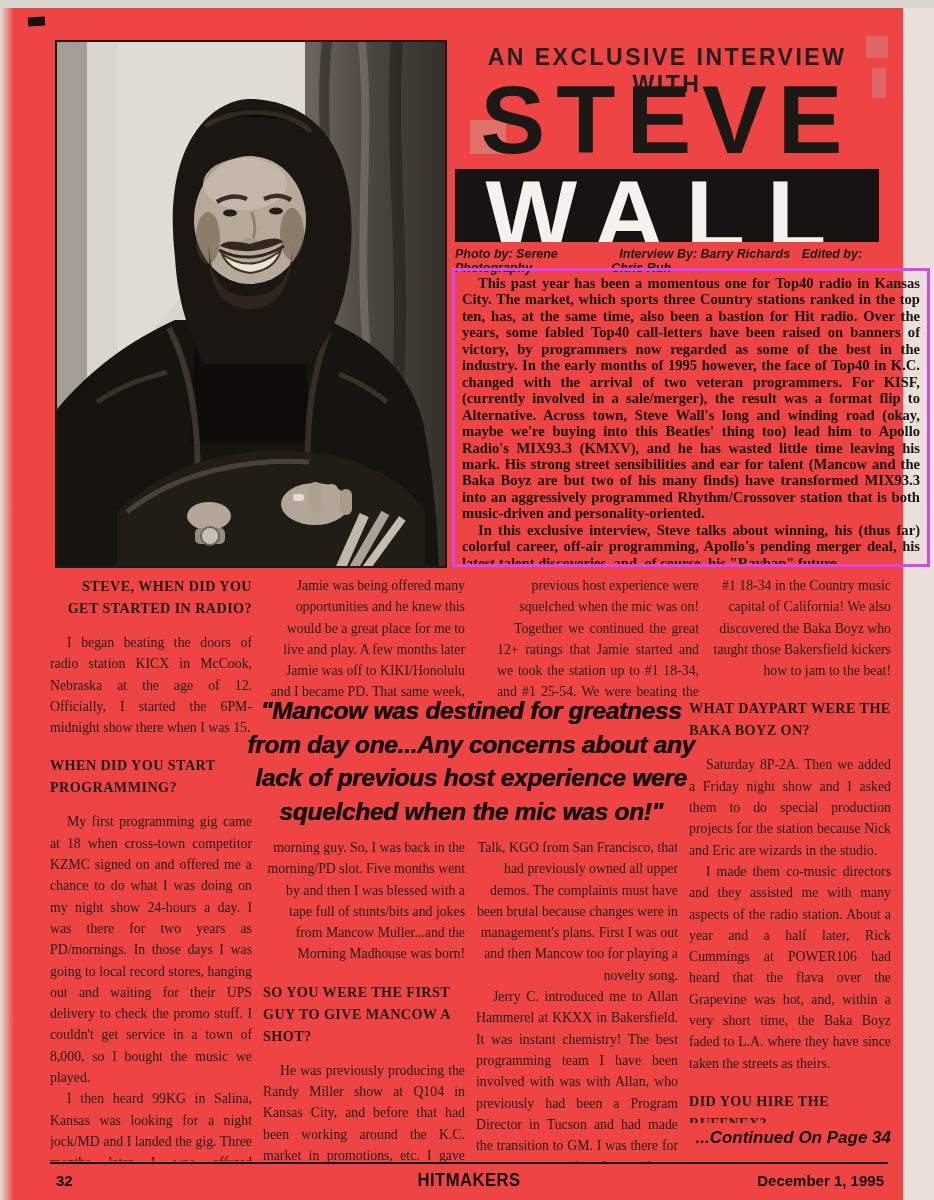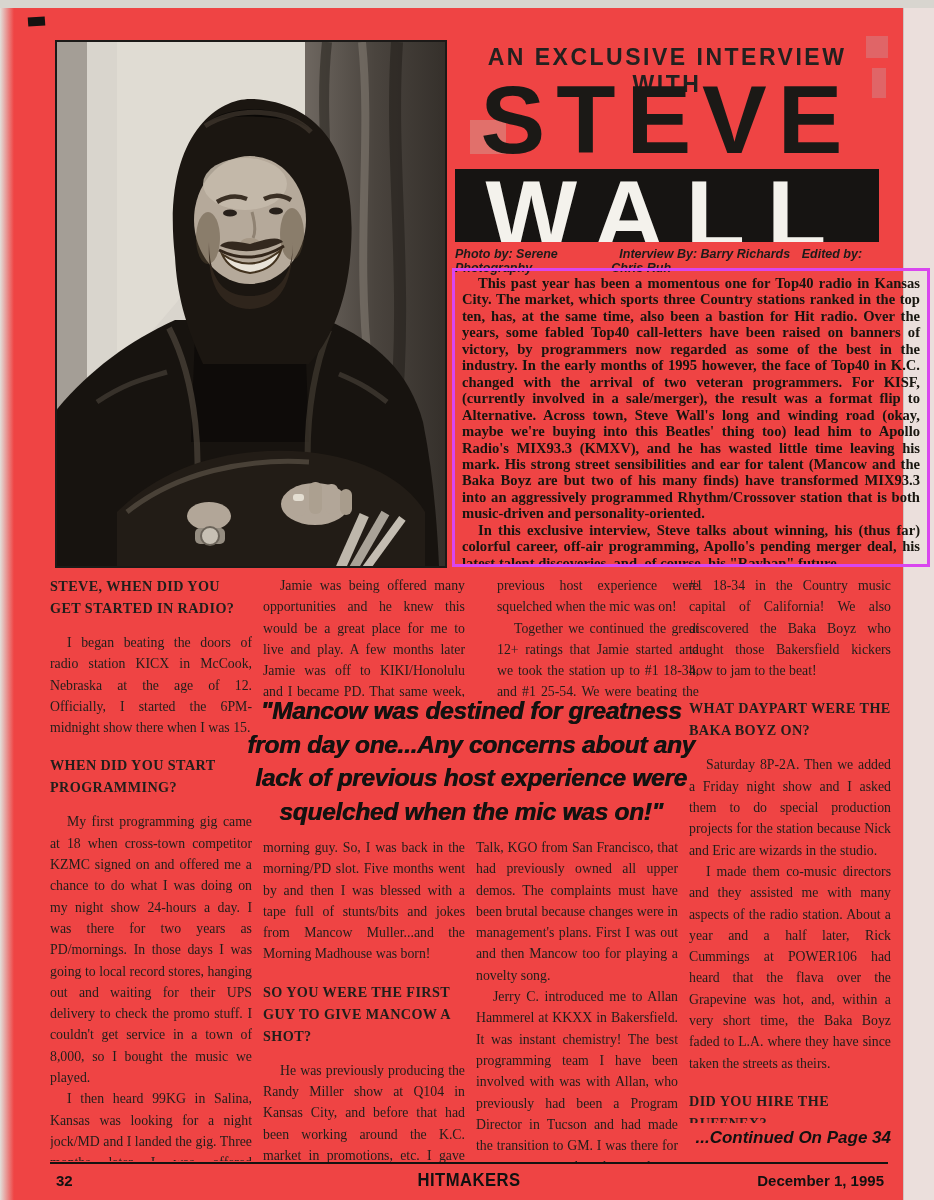--- a/index.html
+++ b/index.html
@@ -44,21 +44,21 @@
     font-weight:bold;font-size:14.6px;line-height:16.45px;text-align:justify;color:#17150f;}
   .intro p{margin:0;text-indent:16px;}
 
   
   .col{position:absolute;width:202px;font-size:13.8px;line-height:21.3px;
     text-align:justify;color:#211e1a;overflow:hidden;}
   .col p{margin:0;text-indent:17px;}
   .col p.noind{text-indent:0;}
   .col h3{font-size:14.2px;line-height:22px;font-weight:bold;letter-spacing:.4px;
     margin:16px 0 13px 0;text-align:left;}
-  .col > :first-child{margin-top:0;}
+  .col > :first-child{margin-top:0;text-align:right;}
   .c1{left:50px;top:567px;height:586px;}
   .c2a{left:263px;top:567px;height:122px;}
   .c2b{left:263px;top:829px;height:326px;}
   .c3a{left:497px;top:567px;height:122px;}
   .c3b{left:476px;top:829px;height:326px;}
   .c4{left:689px;top:567px;height:548px;}
 
   .pullquote{position:absolute;left:247px;top:686px;width:448px;text-align:center;
     font-family:"Liberation Sans",sans-serif;font-weight:bold;font-style:italic;
     font-size:24.5px;line-height:33.5px;letter-spacing:-.3px;color:#141210;

